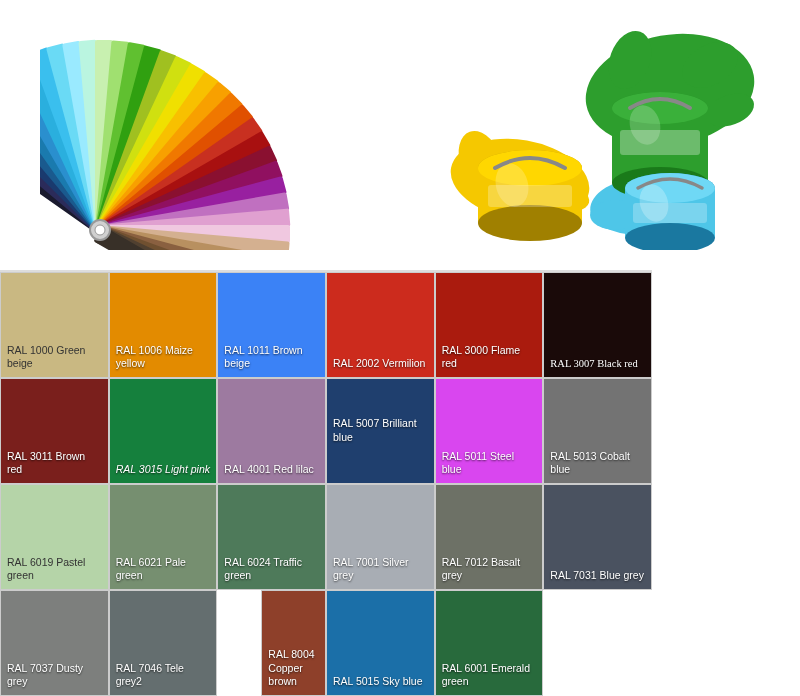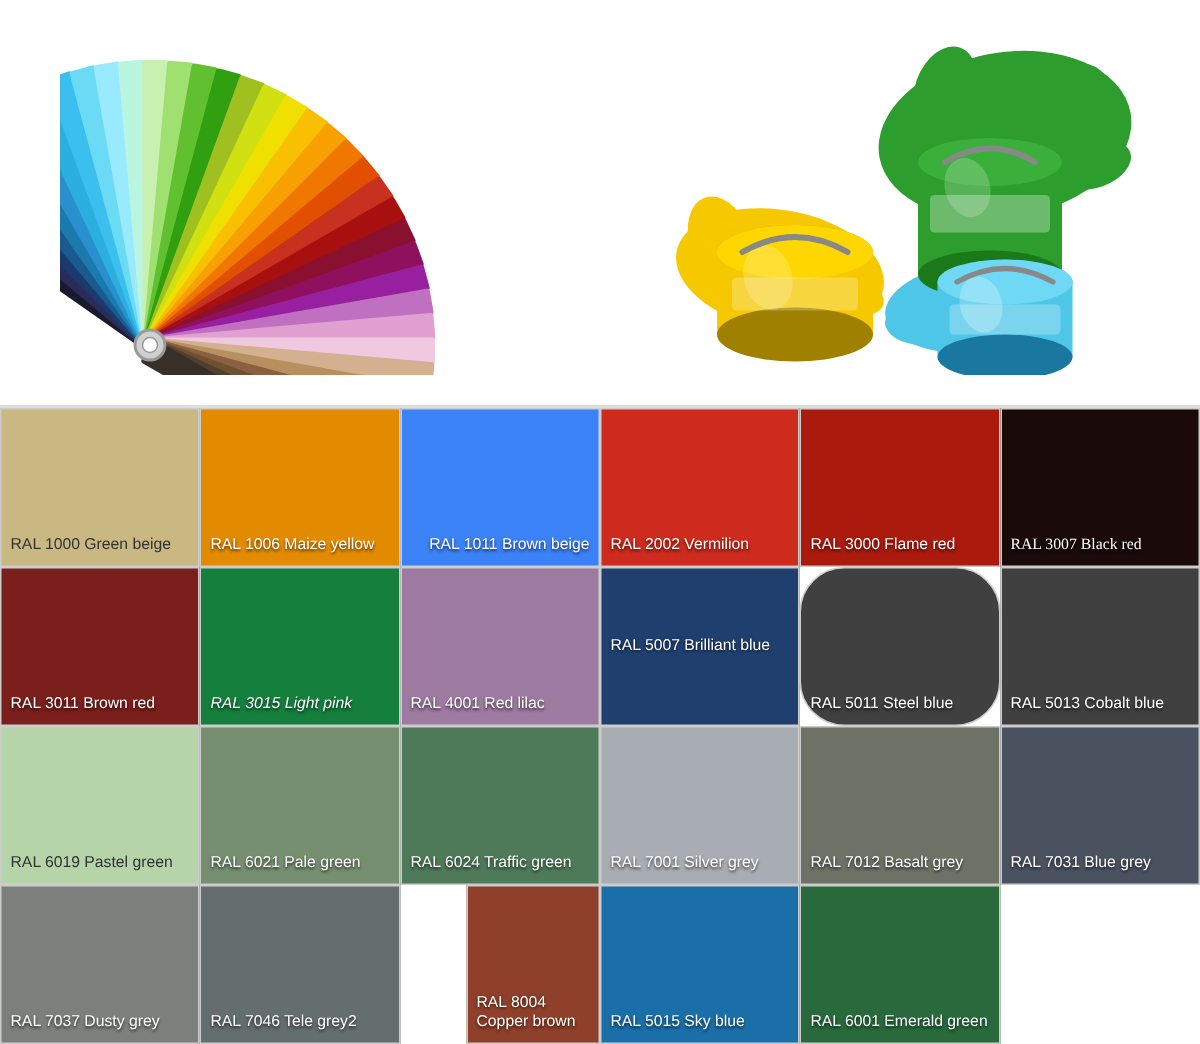--- a/index.html
+++ b/index.html
@@ -30,21 +30,21 @@
       position: relative;
       display: flex;
       align-items: center;
       justify-content: center;
     }
 
     .color-grid {
       display: grid;
       grid-template-columns: repeat(6, 1fr);
       grid-template-rows: repeat(4, 1fr);
-      width: 800px;
+      width: 652px;
       height: 426px;
       border-top: 2px solid #ddd;
     }
 
     .color-cell {
       position: relative;
       display: flex;
       align-items: flex-end;
       padding: 6px;
       border: 1px solid #ccc;
@@ -186,24 +186,24 @@
     </div>
     <div class="color-cell" style="background-color: #15803d; font-style: italic;">
       <span class="color-label">RAL 3015 Light pink</span>
     </div>
     <div class="color-cell" style="background-color: rgb(157, 122, 160);">
       <span class="color-label">RAL 4001 Red lilac</span>
     </div>
     <div class="color-cell" style="background-color: rgb(31, 63, 110); align-items: center;">
       <span class="color-label">RAL 5007 Brilliant blue</span>
     </div>
-    <div class="color-cell" style="background-color: #404040; border-radius: 30px;">
+    <div class="color-cell" style="background-color: #d946ef;">
       <span class="color-label">RAL 5011 Steel blue</span>
     </div>
-    <div class="color-cell" style="background-color: #404040; align-items: flex-end;">
+    <div class="color-cell" style="background-color: #737373; align-items: flex-end;">
       <span class="color-label">RAL 5013 Cobalt blue</span>
     </div>
     <div class="color-cell" style="background-color: rgb(181, 212, 168);">
       <span class="color-label dark-text">RAL 6019 Pastel green</span>
     </div>
     <div class="color-cell" style="background-color: rgb(118, 143, 112);">
       <span class="color-label">RAL 6021 Pale green</span>
     </div>
     <div class="color-cell" style="background-color: rgb(78, 122, 90);">
       <span class="color-label">RAL 6024 Traffic green</span>

